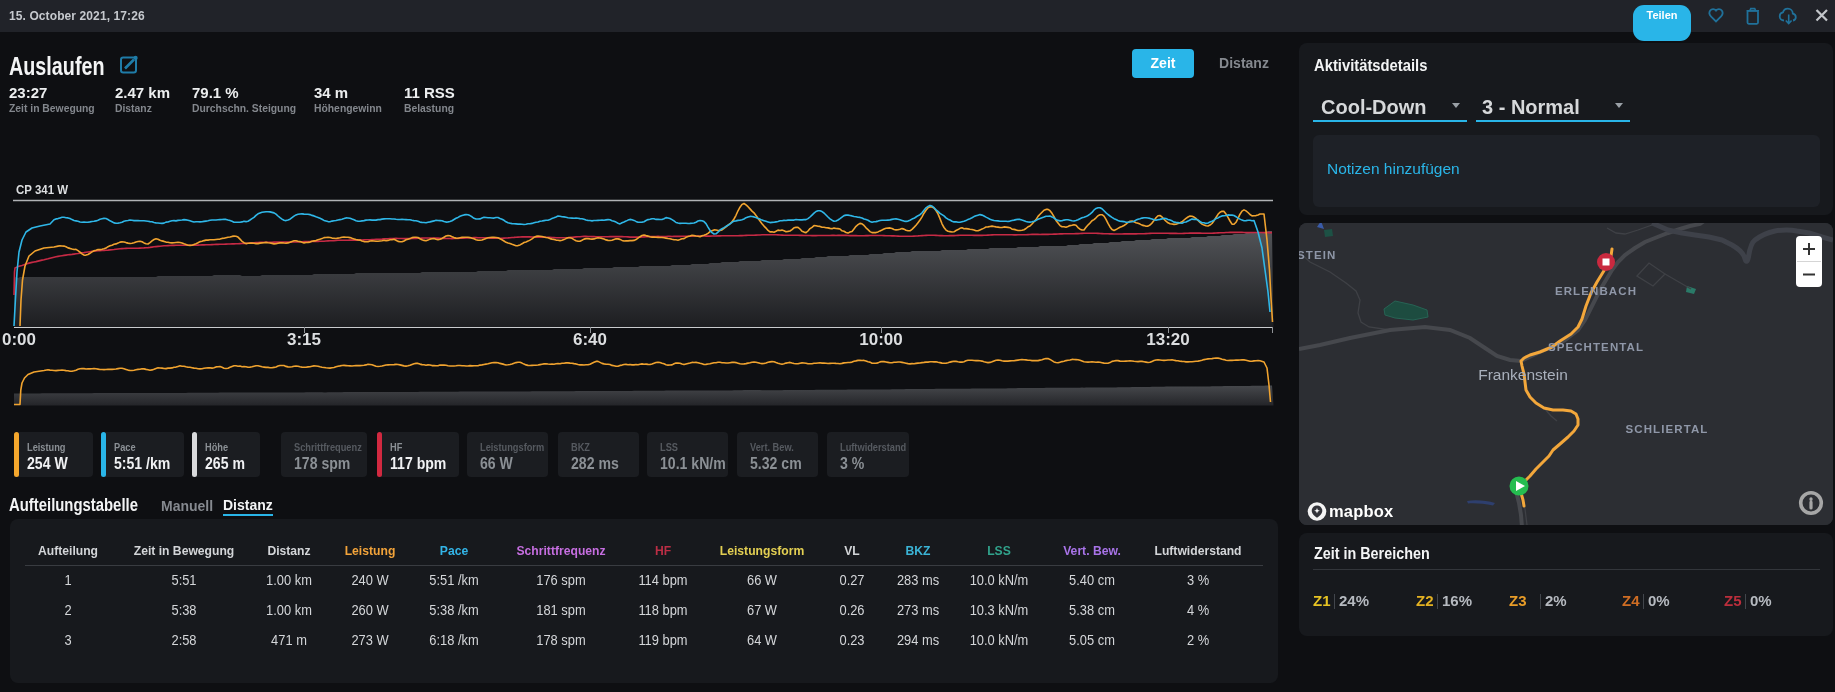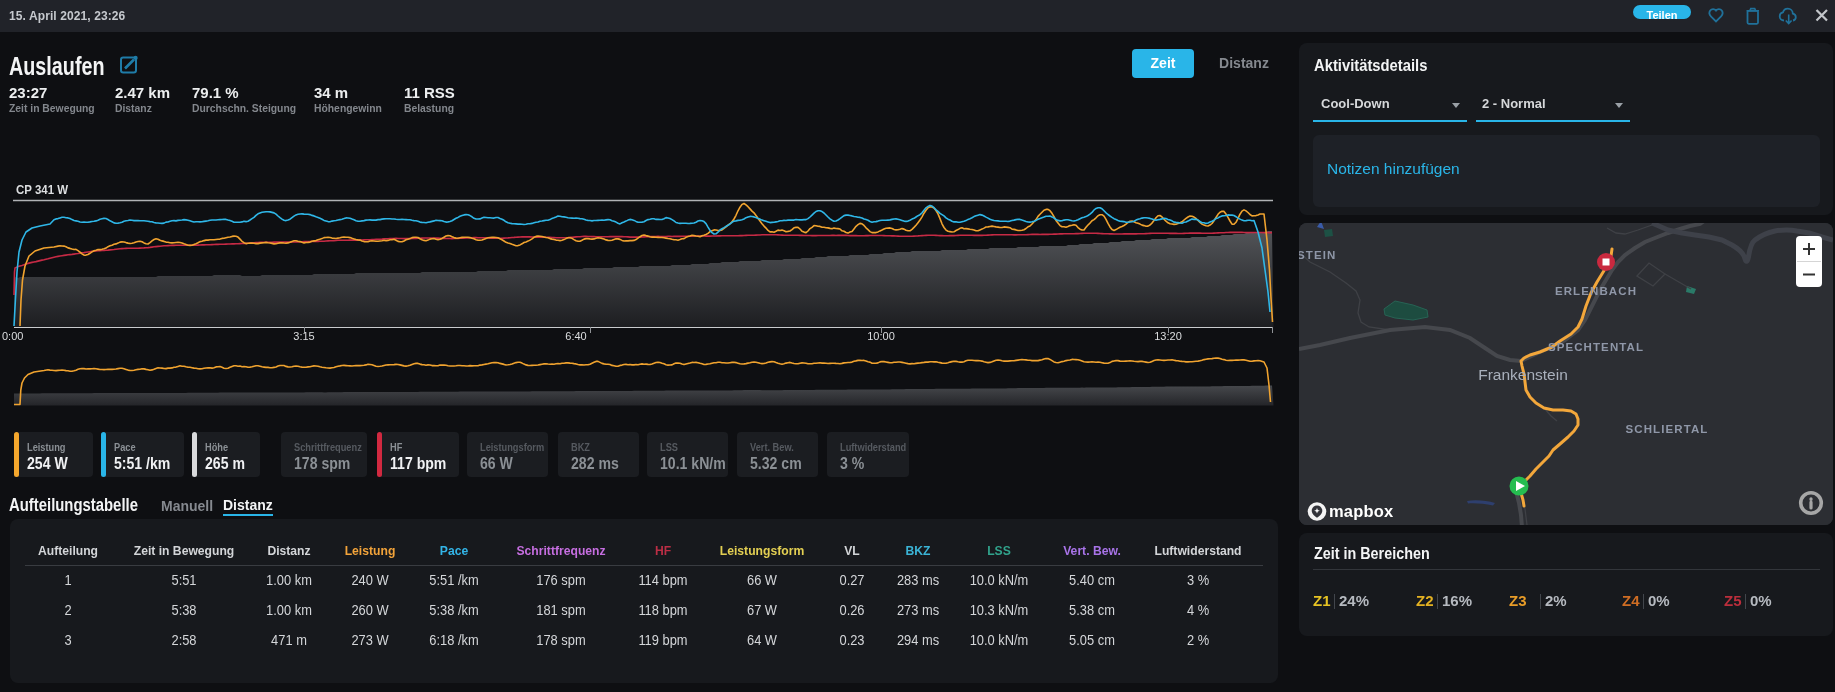--- a/index.html
+++ b/index.html
@@ -1,59 +1,59 @@
 <!DOCTYPE html>
 <html><head><meta charset="utf-8"><title>Activity</title>
 <style>
 *{margin:0;padding:0;box-sizing:border-box;}
 html,body{width:1835px;height:692px;background:#0e0f12;overflow:hidden;}
 body{font-family:"Liberation Sans",sans-serif;position:relative;color:#e8eaec;}
 .abs{position:absolute;}
 .topbar{left:0;top:0;width:1835px;height:32px;background:#212329;}
 .date{left:9px;top:9px;font-size:12px;font-weight:bold;color:#c6c9ce;letter-spacing:0.1px;}
-.teilen{left:1633px;top:5px;width:58px;height:14px;background:#29b5e8;border-radius:11px;color:#fff;font-size:11px;font-weight:bold;text-align:center;line-height:21px;}
+.teilen{left:1633px;top:5px;width:58px;height:36px;background:#29b5e8;border-radius:11px;color:#fff;font-size:11px;font-weight:bold;text-align:center;line-height:21px;}
 .title{left:9px;top:51px;font-size:26px;font-weight:bold;color:#f3f4f5;transform:scaleX(0.76);transform-origin:0 0;white-space:nowrap;}
 .statv{top:84px;font-size:15px;font-weight:bold;color:#eceeef;}
 .statl{top:102px;font-size:11.5px;font-weight:bold;color:#83878d;transform:scaleX(0.9);transform-origin:0 0;white-space:nowrap;}
 .zeitbtn{left:1132px;top:49px;width:62px;height:29px;background:#29b5e8;border-radius:4px;color:#fff;font-size:14px;font-weight:bold;text-align:center;line-height:29px;}
 .distbtn{left:1202px;top:49px;width:84px;height:29px;color:#85898f;font-size:14px;font-weight:bold;text-align:center;line-height:29px;}
 .cplabel{left:16px;top:182px;font-size:13.5px;font-weight:bold;color:#dcdee0;transform:scaleX(0.85);transform-origin:0 0;white-space:nowrap;}
-.xlab{top:330px;font-size:11px;font-weight:normal;color:#dcdee0;}
+.xlab{top:330px;font-size:17px;font-weight:bold;color:#dcdee0;}
 .chip{top:432px;height:45px;background:#1b1d21;border-radius:4px;}
 .chipbar{position:absolute;left:0;top:0;width:5px;height:45px;border-radius:3px;}
 .chiplab{position:absolute;left:13px;top:9px;font-size:10.5px;font-weight:bold;color:#8b9095;white-space:nowrap;transform:scaleX(0.88);transform-origin:0 0;}
 .chipval{position:absolute;left:13px;top:23px;font-size:16px;font-weight:bold;color:#f0f1f3;white-space:nowrap;transform:scaleX(0.88);transform-origin:0 0;}
 .chip.dim .chiplab{color:#565a60;}
 .chip.dim .chipval{color:#8b9095;}
 .sectitle{left:9px;top:495px;font-size:17.5px;font-weight:bold;color:#f3f4f5;transform:scaleX(0.85);transform-origin:0 0;white-space:nowrap;}
 .tab1{left:161px;top:498px;font-size:14px;font-weight:bold;color:#85898f;}
 .tab2{left:223px;top:497px;font-size:14px;font-weight:bold;color:#f3f4f5;border-bottom:2px solid #29b5e8;padding-bottom:1px;}
 .panel{background:#17191d;border-radius:8px;}
 .tblpanel{left:10px;top:519px;width:1268px;height:164px;}
 .th{top:543px;font-size:13.5px;font-weight:bold;color:#d3d5d8;text-align:center;transform:translateX(-50%) scaleX(0.9);white-space:nowrap;}
 .td{font-size:14px;color:#d4d6d9;text-align:center;transform:translateX(-50%) scaleX(0.92);white-space:nowrap;}
 .hline{position:absolute;height:1px;background:#393c41;}
 .card{background:#17191d;border-radius:8px;}
 .actcard{left:1299px;top:43px;width:534px;height:172px;}
 .acttitle{left:1314px;top:56px;font-size:17px;font-weight:bold;color:#f3f4f5;transform:scaleX(0.87);transform-origin:0 0;white-space:nowrap;}
-.dd{top:96px;font-size:13px;font-weight:bold;color:#d6d8da;}
+.dd{top:96px;font-size:20px;font-weight:bold;color:#d6d8da;}
 .ddarrow{top:103px;width:0;height:0;border-left:4.5px solid transparent;border-right:4.5px solid transparent;border-top:5.5px solid #9aa0a6;}
 .ddline{top:120px;height:2px;background:#29b5e8;}
 .notiz{left:1313px;top:135px;width:507px;height:72px;background:#1e2127;border-radius:6px;}
 .notiztxt{left:1327px;top:160px;font-size:15.5px;color:#2ab6e9;}
 .mapcard{left:1299px;top:223px;width:534px;height:302px;background:#2c2e33;border-radius:8px;overflow:hidden;}
 .zbcard{left:1299px;top:533px;width:534px;height:103px;}
 .zbtitle{left:1314px;top:544px;font-size:16.5px;font-weight:bold;color:#f3f4f5;transform:scaleX(0.87);transform-origin:0 0;white-space:nowrap;}
 .zone{top:592px;font-size:15px;font-weight:bold;}
 .zoneval{color:#b6bac0;}
 .zonesep{top:594px;width:1px;height:15px;background:#42464c;}
 </style></head>
 <body>
 <div class="abs topbar"></div>
-<div class="abs date">15. April 2021, 23:26</div>
+<div class="abs date">15. October 2021, 17:26</div>
 <div class="abs teilen">Teilen</div>
 <svg class="abs" style="left:1703px;top:6px" width="130" height="22" viewBox="0 0 130 22">
   <path d="M13 4.6 C11.6 2.6 8.6 2.6 7.2 4.6 C6 6.4 6.4 8.8 7.9 10.3 L13 15.4 L18.1 10.3 C19.6 8.8 20 6.4 18.8 4.6 C17.4 2.6 14.4 2.6 13 4.6 Z" fill="none" stroke="#20719a" stroke-width="1.8"></path>
   <g stroke="#20719a" stroke-width="1.8" fill="none">
     <rect x="44.5" y="4.8" width="10.5" height="13" rx="1.2"></rect>
     <path d="M43.5 4.8 L56 4.8 M47 4.4 L47.8 2.6 L51.7 2.6 L52.5 4.4" stroke-width="1.6"></path>
   </g>
   <g stroke="#20719a" stroke-width="1.8" fill="none">
     <path d="M81 14.5 C78.6 14.5 76.7 12.6 76.7 10.3 C76.7 8.3 78.1 6.6 80 6.3 C80.6 4.1 82.5 2.6 84.8 2.6 C87.6 2.6 89.8 4.8 89.8 7.6 C91.5 7.9 92.8 9.4 92.8 11.2 C92.8 12.9 91.6 14.2 90 14.5"></path>
     <path d="M85.7 8.5 L85.7 17 M82.8 14.5 L85.7 17.5 L88.6 14.5" stroke-width="1.6"></path>
@@ -107,21 +107,21 @@
       <line x1="590.5" y1="327" x2="590.5" y2="333"></line>
 <line x1="881.5" y1="327" x2="881.5" y2="333"></line>
       <line x1="1168.5" y1="327" x2="1168.5" y2="333"></line>
 <line x1="1272.5" y1="327" x2="1272.5" y2="333"></line>
 </g>
 <polygon points="14.0,393.5 16.0,393.5 18.0,393.5 20.0,393.5 22.0,393.5 24.0,393.5 26.0,393.5 28.0,393.4 30.0,393.4 32.0,393.4 34.0,393.4 36.0,393.4 38.0,393.4 40.0,393.4 42.0,393.3 44.0,393.3 46.0,393.3 48.0,393.3 50.0,393.2 52.0,393.2 54.0,393.2 56.0,393.2 58.0,393.2 60.0,393.2 62.0,393.2 64.0,393.2 66.0,393.2 68.0,393.2 70.0,393.2 72.0,393.3 74.0,393.3 76.0,393.3 78.0,393.3 80.0,393.3 82.0,393.3 84.0,393.3 86.0,393.2 88.0,393.2 90.0,393.2 92.0,393.2 94.0,393.1 96.0,393.1 98.0,393.1 100.0,393.1 102.0,393.0 104.0,393.0 106.0,393.0 108.0,393.1 110.0,393.1 112.0,393.1 114.0,393.1 116.0,393.1 118.0,393.1 120.0,393.1 122.0,393.1 124.0,393.1 126.0,393.1 128.0,393.1 130.0,393.1 132.0,393.1 134.0,393.1 136.0,393.1 138.0,393.1 140.0,393.1 142.0,393.1 144.0,393.1 146.0,393.1 148.0,393.1 150.0,393.1 152.0,393.1 154.0,393.0 156.0,393.0 158.0,393.0 160.0,393.0 162.0,393.0 164.0,393.0 166.0,393.0 168.0,393.0 170.0,393.0 172.0,393.0 174.0,393.0 176.0,393.0 178.0,392.9 180.0,392.9 182.0,392.9 184.0,392.9 186.0,392.9 188.0,392.8 190.0,392.8 192.0,392.8 194.0,392.8 196.0,392.7 198.0,392.7 200.0,392.7 202.0,392.7 204.0,392.7 206.0,392.7 208.0,392.7 210.0,392.7 212.0,392.7 214.0,392.7 216.0,392.7 218.0,392.7 220.0,392.6 222.0,392.6 224.0,392.6 226.0,392.5 228.0,392.5 230.0,392.5 232.0,392.5 234.0,392.5 236.0,392.5 238.0,392.5 240.0,392.5 242.0,392.6 244.0,392.6 246.0,392.6 248.0,392.6 250.0,392.6 252.0,392.6 254.0,392.6 256.0,392.5 258.0,392.5 260.0,392.5 262.0,392.5 264.0,392.4 266.0,392.4 268.0,392.4 270.0,392.4 272.0,392.4 274.0,392.4 276.0,392.4 278.0,392.4 280.0,392.4 282.0,392.4 284.0,392.4 286.0,392.4 288.0,392.4 290.0,392.4 292.0,392.4 294.0,392.4 296.0,392.4 298.0,392.4 300.0,392.4 302.0,392.4 304.0,392.4 306.0,392.3 308.0,392.3 310.0,392.3 312.0,392.3 314.0,392.3 316.0,392.3 318.0,392.3 320.0,392.3 322.0,392.3 324.0,392.4 326.0,392.4 328.0,392.3 330.0,392.3 332.0,392.3 334.0,392.3 336.0,392.3 338.0,392.3 340.0,392.2 342.0,392.2 344.0,392.1 346.0,392.1 348.0,392.1 350.0,392.0 352.0,392.0 354.0,392.0 356.0,392.0 358.0,392.0 360.0,392.0 362.0,392.0 364.0,392.0 366.0,392.0 368.0,392.1 370.0,392.1 372.0,392.1 374.0,392.1 376.0,392.1 378.0,392.1 380.0,392.1 382.0,392.1 384.0,392.1 386.0,392.1 388.0,392.0 390.0,392.0 392.0,392.0 394.0,392.0 396.0,392.0 398.0,392.0 400.0,392.0 402.0,392.0 404.0,392.0 406.0,392.0 408.0,392.0 410.0,392.0 412.0,391.9 414.0,391.9 416.0,391.9 418.0,391.9 420.0,391.8 422.0,391.8 424.0,391.8 426.0,391.8 428.0,391.7 430.0,391.7 432.0,391.7 434.0,391.7 436.0,391.7 438.0,391.7 440.0,391.7 442.0,391.7 444.0,391.7 446.0,391.7 448.0,391.7 450.0,391.7 452.0,391.7 454.0,391.7 456.0,391.7 458.0,391.7 460.0,391.6 462.0,391.6 464.0,391.6 466.0,391.6 468.0,391.6 470.0,391.6 472.0,391.6 474.0,391.6 476.0,391.6 478.0,391.6 480.0,391.6 482.0,391.6 484.0,391.6 486.0,391.6 488.0,391.5 490.0,391.5 492.0,391.5 494.0,391.5 496.0,391.5 498.0,391.5 500.0,391.5 502.0,391.5 504.0,391.5 506.0,391.5 508.0,391.5 510.0,391.5 512.0,391.6 514.0,391.6 516.0,391.5 518.0,391.5 520.0,391.5 522.0,391.5 524.0,391.4 526.0,391.4 528.0,391.4 530.0,391.4 532.0,391.3 534.0,391.3 536.0,391.3 538.0,391.3 540.0,391.3 542.0,391.3 544.0,391.3 546.0,391.3 548.0,391.3 550.0,391.3 552.0,391.3 554.0,391.2 556.0,391.2 558.0,391.2 560.0,391.2 562.0,391.2 564.0,391.2 566.0,391.2 568.0,391.2 570.0,391.2 572.0,391.2 574.0,391.2 576.0,391.1 578.0,391.1 580.0,391.1 582.0,391.1 584.0,391.1 586.0,391.0 588.0,391.0 590.0,391.0 592.0,391.0 594.0,391.0 596.0,391.0 598.0,391.0 600.0,391.0 602.0,391.0 604.0,391.0 606.0,390.9 608.0,390.9 610.0,390.9 612.0,390.9 614.0,390.9 616.0,390.9 618.0,390.9 620.0,390.9 622.0,390.9 624.0,390.9 626.0,390.9 628.0,390.9 630.0,390.9 632.0,390.9 634.0,390.8 636.0,390.8 638.0,390.8 640.0,390.8 642.0,390.8 644.0,390.8 646.0,390.8 648.0,390.8 650.0,390.8 652.0,390.8 654.0,390.8 656.0,390.7 658.0,390.7 660.0,390.7 662.0,390.7 664.0,390.7 666.0,390.6 668.0,390.6 670.0,390.6 672.0,390.5 674.0,390.5 676.0,390.5 678.0,390.5 680.0,390.5 682.0,390.4 684.0,390.4 686.0,390.4 688.0,390.5 690.0,390.5 692.0,390.5 694.0,390.5 696.0,390.5 698.0,390.5 700.0,390.5 702.0,390.6 704.0,390.6 706.0,390.6 708.0,390.6 710.0,390.6 712.0,390.6 714.0,390.6 716.0,390.6 718.0,390.6 720.0,390.5 722.0,390.5 724.0,390.5 726.0,390.5 728.0,390.4 730.0,390.4 732.0,390.4 734.0,390.3 736.0,390.3 738.0,390.2 740.0,390.2 742.0,390.2 744.0,390.1 746.0,390.1 748.0,390.1 750.0,390.1 752.0,390.1 754.0,390.1 756.0,390.1 758.0,390.1 760.0,390.1 762.0,390.2 764.0,390.2 766.0,390.2 768.0,390.2 770.0,390.2 772.0,390.2 774.0,390.2 776.0,390.2 778.0,390.2 780.0,390.2 782.0,390.2 784.0,390.1 786.0,390.1 788.0,390.1 790.0,390.1 792.0,390.1 794.0,390.1 796.0,390.1 798.0,390.1 800.0,390.1 802.0,390.1 804.0,390.0 806.0,390.0 808.0,390.0 810.0,389.9 812.0,389.9 814.0,389.9 816.0,389.8 818.0,389.8 820.0,389.8 822.0,389.8 824.0,389.8 826.0,389.8 828.0,389.8 830.0,389.8 832.0,389.8 834.0,389.8 836.0,389.8 838.0,389.7 840.0,389.7 842.0,389.7 844.0,389.7 846.0,389.7 848.0,389.6 850.0,389.6 852.0,389.6 854.0,389.6 856.0,389.5 858.0,389.5 860.0,389.5 862.0,389.5 864.0,389.5 866.0,389.5 868.0,389.5 870.0,389.5 872.0,389.5 874.0,389.5 876.0,389.5 878.0,389.5 880.0,389.5 882.0,389.5 884.0,389.5 886.0,389.4 888.0,389.4 890.0,389.4 892.0,389.3 894.0,389.3 896.0,389.3 898.0,389.3 900.0,389.2 902.0,389.2 904.0,389.2 906.0,389.1 908.0,389.1 910.0,389.1 912.0,389.1 914.0,389.1 916.0,389.1 918.0,389.1 920.0,389.0 922.0,389.0 924.0,389.0 926.0,389.0 928.0,389.0 930.0,388.9 932.0,388.9 934.0,388.9 936.0,388.8 938.0,388.8 940.0,388.8 942.0,388.7 944.0,388.7 946.0,388.7 948.0,388.7 950.0,388.7 952.0,388.7 954.0,388.7 956.0,388.7 958.0,388.7 960.0,388.7 962.0,388.7 964.0,388.7 966.0,388.7 968.0,388.7 970.0,388.7 972.0,388.6 974.0,388.6 976.0,388.6 978.0,388.5 980.0,388.5 982.0,388.5 984.0,388.5 986.0,388.4 988.0,388.4 990.0,388.4 992.0,388.4 994.0,388.4 996.0,388.4 998.0,388.4 1000.0,388.4 1002.0,388.4 1004.0,388.4 1006.0,388.4 1008.0,388.3 1010.0,388.3 1012.0,388.3 1014.0,388.2 1016.0,388.2 1018.0,388.1 1020.0,388.1 1022.0,388.1 1024.0,388.0 1026.0,388.0 1028.0,388.0 1030.0,388.0 1032.0,387.9 1034.0,387.9 1036.0,387.9 1038.0,387.9 1040.0,387.9 1042.0,387.9 1044.0,387.9 1046.0,387.8 1048.0,387.8 1050.0,387.8 1052.0,387.8 1054.0,387.8 1056.0,387.7 1058.0,387.7 1060.0,387.7 1062.0,387.7 1064.0,387.7 1066.0,387.7 1068.0,387.7 1070.0,387.7 1072.0,387.7 1074.0,387.7 1076.0,387.7 1078.0,387.7 1080.0,387.7 1082.0,387.6 1084.0,387.7 1086.0,387.6 1088.0,387.6 1090.0,387.6 1092.0,387.6 1094.0,387.6 1096.0,387.6 1098.0,387.6 1100.0,387.6 1102.0,387.5 1104.0,387.5 1106.0,387.5 1108.0,387.5 1110.0,387.4 1112.0,387.4 1114.0,387.4 1116.0,387.4 1118.0,387.3 1120.0,387.3 1122.0,387.3 1124.0,387.3 1126.0,387.3 1128.0,387.2 1130.0,387.2 1132.0,387.1 1134.0,387.1 1136.0,387.1 1138.0,387.0 1140.0,387.0 1142.0,387.0 1144.0,386.9 1146.0,386.9 1148.0,386.9 1150.0,386.9 1152.0,386.8 1154.0,386.8 1156.0,386.8 1158.0,386.7 1160.0,386.7 1162.0,386.7 1164.0,386.7 1166.0,386.6 1168.0,386.6 1170.0,386.6 1172.0,386.6 1174.0,386.6 1176.0,386.6 1178.0,386.6 1180.0,386.6 1182.0,386.6 1184.0,386.6 1186.0,386.6 1188.0,386.6 1190.0,386.6 1192.0,386.6 1194.0,386.5 1196.0,386.5 1198.0,386.5 1200.0,386.5 1202.0,386.5 1204.0,386.4 1206.0,386.4 1208.0,386.4 1210.0,386.4 1212.0,386.3 1214.0,386.3 1216.0,386.3 1218.0,386.3 1220.0,386.2 1222.0,386.2 1224.0,386.1 1226.0,386.1 1228.0,386.1 1230.0,386.1 1232.0,386.0 1234.0,386.0 1236.0,386.0 1238.0,386.0 1240.0,386.0 1242.0,385.9 1244.0,385.9 1246.0,385.9 1248.0,385.9 1250.0,385.9 1252.0,385.8 1254.0,385.8 1256.0,385.8 1258.0,385.8 1260.0,385.7 1262.0,385.7 1264.0,385.7 1266.0,385.6 1268.0,385.6 1270.0,385.6 1272.0,385.5 1273.5,405.5 14.0,405.5" fill="url(#eg2)"></polygon>
 <polyline points="14.0,404.5 20.0,404.5 20.8,390.0 22.0,383.0 24.5,378.0 28.0,374.5 34.0,372.0 44.0,370.5 48.0,369.8 50.0,370.1 52.0,370.3 54.0,370.5 56.0,370.6 58.0,370.4 60.0,370.3 62.0,370.1 64.0,370.2 66.0,370.6 68.0,370.8 70.0,371.2 72.0,371.2 74.0,370.8 76.0,370.2 78.0,369.3 80.0,368.7 82.0,368.5 84.0,368.6 86.0,369.0 88.0,368.9 90.0,368.9 92.0,368.7 94.0,368.5 96.0,368.8 98.0,369.1 100.0,369.5 102.0,369.5 104.0,369.6 106.0,369.5 108.0,369.2 110.0,369.4 112.0,369.4 114.0,369.2 116.0,369.0 118.0,368.6 120.0,368.3 122.0,368.3 124.0,368.7 126.0,369.4 128.0,370.1 130.0,370.5 132.0,370.5 134.0,370.2 136.0,369.8 138.0,369.4 140.0,369.2 142.0,368.7 144.0,368.9 146.0,369.4 148.0,369.7 150.0,370.3 152.0,369.9 154.0,369.2 156.0,368.4 158.0,367.8 160.0,368.0 162.0,368.1 164.0,368.5 166.0,368.6 168.0,368.1 170.0,368.1 172.0,367.9 174.0,367.2 176.0,367.1 178.0,366.4 180.0,365.8 182.0,366.2 184.0,366.2 186.0,366.8 188.0,367.3 190.0,367.3 192.0,367.7 194.0,368.1 196.0,368.3 198.0,368.7 200.0,368.9 202.0,368.7 204.0,368.3 206.0,368.0 208.0,367.9 210.0,367.8 212.0,368.1 214.0,367.7 216.0,366.9 218.0,366.7 220.0,366.5 222.0,367.3 224.0,368.2 226.0,368.5 228.0,368.2 230.0,367.2 232.0,366.4 234.0,365.7 236.0,365.8 238.0,366.2 240.0,366.1 242.0,366.7 244.0,366.6 246.0,366.8 248.0,367.3 250.0,367.1 252.0,366.8 254.0,366.2 256.0,365.7 258.0,365.7 260.0,366.2 262.0,366.8 264.0,367.1 266.0,367.4 268.0,367.4 270.0,367.7 272.0,367.8 274.0,367.4 276.0,367.0 278.0,366.1 280.0,365.5 282.0,365.5 284.0,365.5 286.0,366.4 288.0,366.9 290.0,367.0 292.0,366.8 294.0,366.3 296.0,366.1 298.0,366.3 300.0,366.8 302.0,367.1 304.0,367.2 306.0,367.2 308.0,366.9 310.0,366.7 312.0,366.3 314.0,365.9 316.0,366.0 318.0,366.2 320.0,366.8 322.0,367.2 324.0,367.5 326.0,367.8 328.0,368.0 330.0,368.1 332.0,367.7 334.0,367.5 336.0,366.8 338.0,366.2 340.0,365.9 342.0,365.5 344.0,365.4 346.0,365.6 348.0,365.8 350.0,365.9 352.0,366.0 354.0,365.8 356.0,365.6 358.0,365.5 360.0,365.6 362.0,365.5 364.0,365.3 366.0,364.9 368.0,364.3 370.0,364.5 372.0,364.8 374.0,365.5 376.0,366.2 378.0,366.5 380.0,366.3 382.0,366.0 384.0,365.5 386.0,365.0 388.0,364.9 390.0,364.8 392.0,364.7 394.0,364.6 396.0,364.4 398.0,364.5 400.0,364.9 402.0,365.4 404.0,365.9 406.0,366.1 408.0,365.8 410.0,365.3 412.0,364.4 414.0,363.7 416.0,363.4 418.0,363.4 420.0,364.1 422.0,364.6 424.0,364.8 426.0,365.2 428.0,364.9 430.0,365.0 432.0,365.6 434.0,365.5 436.0,365.8 438.0,365.7 440.0,365.1 442.0,365.1 444.0,365.1 446.0,365.3 448.0,365.7 450.0,366.0 452.0,366.0 454.0,366.0 456.0,365.8 458.0,365.5 460.0,365.5 462.0,365.7 464.0,365.8 466.0,366.0 468.0,366.0 470.0,365.6 472.0,365.9 474.0,365.7 476.0,365.7 478.0,365.7 480.0,365.1 482.0,364.9 484.0,364.5 486.0,364.1 488.0,363.8 490.0,363.2 492.0,362.7 494.0,362.6 496.0,362.5 498.0,362.7 500.0,363.4 502.0,363.9 504.0,364.4 506.0,365.0 508.0,364.8 510.0,364.5 512.0,364.0 514.0,363.2 516.0,362.6 518.0,362.3 520.0,362.3 522.0,363.1 524.0,364.1 526.0,364.9 528.0,365.4 530.0,365.5 532.0,365.4 534.0,365.3 536.0,365.2 538.0,365.0 540.0,364.6 542.0,364.2 544.0,363.9 546.0,363.7 548.0,364.0 550.0,364.2 552.0,364.1 554.0,364.2 556.0,363.8 558.0,363.6 560.0,363.7 562.0,363.2 564.0,363.2 566.0,362.9 568.0,362.9 570.0,363.1 572.0,363.2 574.0,363.6 576.0,363.9 578.0,364.5 580.0,364.9 582.0,364.9 584.0,365.0 586.0,364.7 588.0,364.8 590.0,364.3 592.0,363.3 594.0,362.3 596.0,361.4 598.0,361.4 600.0,362.4 602.0,363.4 604.0,363.9 606.0,364.2 608.0,364.2 610.0,364.5 612.0,365.4 614.0,365.8 616.0,366.3 618.0,366.2 620.0,365.4 622.0,365.1 624.0,364.5 626.0,364.4 628.0,364.7 630.0,364.5 632.0,364.9 634.0,364.9 636.0,364.5 638.0,364.7 640.0,364.2 642.0,363.9 644.0,364.2 646.0,364.1 648.0,364.4 650.0,364.5 652.0,363.9 654.0,363.2 656.0,362.5 658.0,362.2 660.0,362.5 662.0,363.2 664.0,363.8 666.0,364.7 668.0,365.1 670.0,365.0 672.0,364.9 674.0,363.8 676.0,363.0 678.0,363.1 680.0,363.2 682.0,364.0 684.0,364.6 686.0,364.0 688.0,363.5 690.0,363.0 692.0,362.4 694.0,362.5 696.0,362.4 698.0,362.7 700.0,363.3 702.0,363.8 704.0,364.5 706.0,364.4 708.0,364.0 710.0,363.8 712.0,363.2 714.0,362.7 716.0,362.7 718.0,362.3 720.0,362.3 722.0,362.7 724.0,362.7 726.0,363.0 728.0,363.0 730.0,362.7 732.0,362.4 734.0,362.3 736.0,362.6 738.0,363.2 740.0,363.8 742.0,364.0 744.0,363.9 746.0,363.6 748.0,363.1 750.0,362.7 752.0,362.2 754.0,362.0 756.0,362.3 758.0,362.7 760.0,363.3 762.0,363.6 764.0,363.5 766.0,363.0 768.0,362.3 770.0,361.9 772.0,361.6 774.0,361.7 776.0,362.5 778.0,363.2 780.0,363.8 782.0,364.2 784.0,363.7 786.0,363.1 788.0,362.7 790.0,362.4 792.0,363.0 794.0,363.5 796.0,363.8 798.0,363.8 800.0,363.2 802.0,362.9 804.0,363.0 806.0,363.2 808.0,363.7 810.0,363.8 812.0,363.7 814.0,363.3 816.0,363.2 818.0,363.0 820.0,362.8 822.0,363.1 824.0,363.1 826.0,363.2 828.0,363.5 830.0,363.4 832.0,363.3 834.0,363.2 836.0,363.4 838.0,363.5 840.0,363.7 842.0,363.4 844.0,362.9 846.0,362.8 848.0,362.5 850.0,362.5 852.0,362.1 854.0,361.3 856.0,360.9 858.0,360.4 860.0,360.2 862.0,360.5 864.0,360.4 866.0,361.0 868.0,361.7 870.0,362.1 872.0,363.2 874.0,363.3 876.0,363.2 878.0,362.9 880.0,361.9 882.0,361.5 884.0,361.6 886.0,362.0 888.0,362.4 890.0,362.8 892.0,362.7 894.0,362.3 896.0,362.2 898.0,362.0 900.0,362.0 902.0,362.4 904.0,362.8 906.0,363.2 908.0,363.6 910.0,363.9 912.0,363.6 914.0,363.7 916.0,363.4 918.0,363.1 920.0,363.0 922.0,362.6 924.0,362.4 926.0,362.1 928.0,362.1 930.0,361.8 932.0,361.8 934.0,361.9 936.0,361.8 938.0,362.3 940.0,362.6 942.0,363.1 944.0,363.2 946.0,363.2 948.0,362.7 950.0,362.1 952.0,361.6 954.0,361.2 956.0,361.4 958.0,361.8 960.0,362.1 962.0,362.1 964.0,361.7 966.0,360.8 968.0,360.3 970.0,360.2 972.0,360.2 974.0,360.5 976.0,360.6 978.0,360.6 980.0,360.8 982.0,361.1 984.0,361.8 986.0,362.2 988.0,362.6 990.0,362.4 992.0,361.7 994.0,360.9 996.0,360.2 998.0,360.0 1000.0,360.3 1002.0,360.8 1004.0,361.1 1006.0,361.1 1008.0,361.1 1010.0,360.9 1012.0,360.8 1014.0,360.8 1016.0,360.4 1018.0,360.1 1020.0,359.8 1022.0,359.6 1024.0,359.7 1026.0,359.9 1028.0,360.3 1030.0,360.3 1032.0,360.6 1034.0,360.6 1036.0,360.5 1038.0,360.6 1040.0,360.1 1042.0,359.7 1044.0,359.0 1046.0,358.5 1048.0,358.6 1050.0,359.4 1052.0,360.6 1054.0,361.9 1056.0,362.5 1058.0,362.8 1060.0,362.2 1062.0,361.6 1064.0,361.3 1066.0,360.6 1068.0,360.3 1070.0,360.0 1072.0,359.4 1074.0,359.5 1076.0,359.6 1078.0,359.7 1080.0,360.3 1082.0,361.0 1084.0,361.7 1086.0,362.0 1088.0,362.1 1090.0,362.0 1092.0,361.8 1094.0,362.0 1096.0,362.3 1098.0,362.1 1100.0,362.3 1102.0,362.7 1104.0,363.1 1106.0,363.3 1108.0,363.2 1110.0,362.6 1112.0,361.4 1114.0,361.0 1116.0,360.6 1118.0,360.6 1120.0,361.1 1122.0,361.2 1124.0,361.3 1126.0,361.1 1128.0,361.0 1130.0,360.9 1132.0,361.0 1134.0,361.3 1136.0,361.5 1138.0,361.6 1140.0,361.4 1142.0,361.4 1144.0,361.7 1146.0,362.1 1148.0,362.5 1150.0,362.3 1152.0,361.4 1154.0,360.6 1156.0,360.0 1158.0,359.9 1160.0,360.0 1162.0,360.2 1164.0,360.4 1166.0,360.2 1168.0,360.0 1170.0,360.0 1172.0,359.8 1174.0,360.2 1176.0,360.6 1178.0,360.7 1180.0,361.2 1182.0,361.4 1184.0,361.5 1186.0,361.9 1188.0,361.9 1190.0,361.8 1192.0,361.7 1194.0,361.5 1196.0,361.3 1198.0,361.1 1200.0,360.7 1202.0,360.3 1204.0,359.6 1206.0,359.2 1208.0,358.9 1210.0,358.7 1212.0,358.6 1214.0,358.2 1216.0,358.1 1218.0,358.1 1220.0,358.5 1222.0,359.3 1224.0,359.6 1226.0,360.2 1228.0,360.5 1230.0,360.3 1232.0,360.4 1234.0,360.2 1236.0,360.0 1238.0,360.1 1240.0,360.0 1242.0,359.8 1244.0,359.9 1246.0,360.2 1248.0,360.7 1250.0,361.2 1252.0,361.3 1254.0,360.9 1256.0,360.7 1258.0,360.6 1260.0,360.7 1264.0,362.0 1267.0,368.0 1269.0,385.0 1270.5,402.0" fill="none" stroke="#f0a32f" stroke-width="1.6" stroke-linejoin="round"></polyline>
 </svg>
 <div class="abs xlab" style="left:2px;">0:00</div>
 <div class="abs xlab" style="left:304px;transform:translateX(-50%);">3:15</div>
-<div class="abs xlab" style="left:576px;transform:translateX(-50%);">6:40</div>
+<div class="abs xlab" style="left:590px;transform:translateX(-50%);">6:40</div>
 <div class="abs xlab" style="left:881px;transform:translateX(-50%);">10:00</div>
 <div class="abs xlab" style="left:1168px;transform:translateX(-50%);">13:20</div>
 
 <div class="abs chip" style="left:14px;width:79px;">
     <div class="chipbar" style="background:#f4a72d;"></div>
     <div class="chiplab">Leistung</div>
     <div class="chipval">254 W</div>
   </div>
 <div class="abs chip" style="left:101px;width:83px;">
     <div class="chipbar" style="background:#29b5e8;"></div>
@@ -219,21 +219,21 @@
 <div class="abs td" style="left:918px;top:632px;">294 ms</div>
 <div class="abs td" style="left:999px;top:632px;">10.0 kN/m</div>
 <div class="abs td" style="left:1092px;top:632px;">5.05 cm</div>
 <div class="abs td" style="left:1198px;top:632px;">2 %</div>
 
 <div class="abs card actcard"></div>
 <div class="abs acttitle">Aktivitätsdetails</div>
 <div class="abs dd" style="left:1321px;">Cool-Down</div>
 <div class="abs ddarrow" style="left:1452px;"></div>
 <div class="abs ddline" style="left:1313px;width:154px;"></div>
-<div class="abs dd" style="left:1482px;">2 - Normal</div>
+<div class="abs dd" style="left:1482px;">3 - Normal</div>
 <div class="abs ddarrow" style="left:1615px;"></div>
 <div class="abs ddline" style="left:1476px;width:154px;"></div>
 <div class="abs notiz"></div>
 <div class="abs notiztxt">Notizen hinzufügen</div>
 
 <div class="abs mapcard">
     <svg width="534" height="302" viewBox="0 0 534 302" style="position:absolute;left:0;top:0">
 <rect width="534" height="302" fill="#2c2e33"></rect>
 
 <polygon points="85,86 96,78 114,82 128,87 129,94 114,97 96,95 86,92" fill="#1d4c40" stroke="#276354" stroke-width="1"></polygon>

